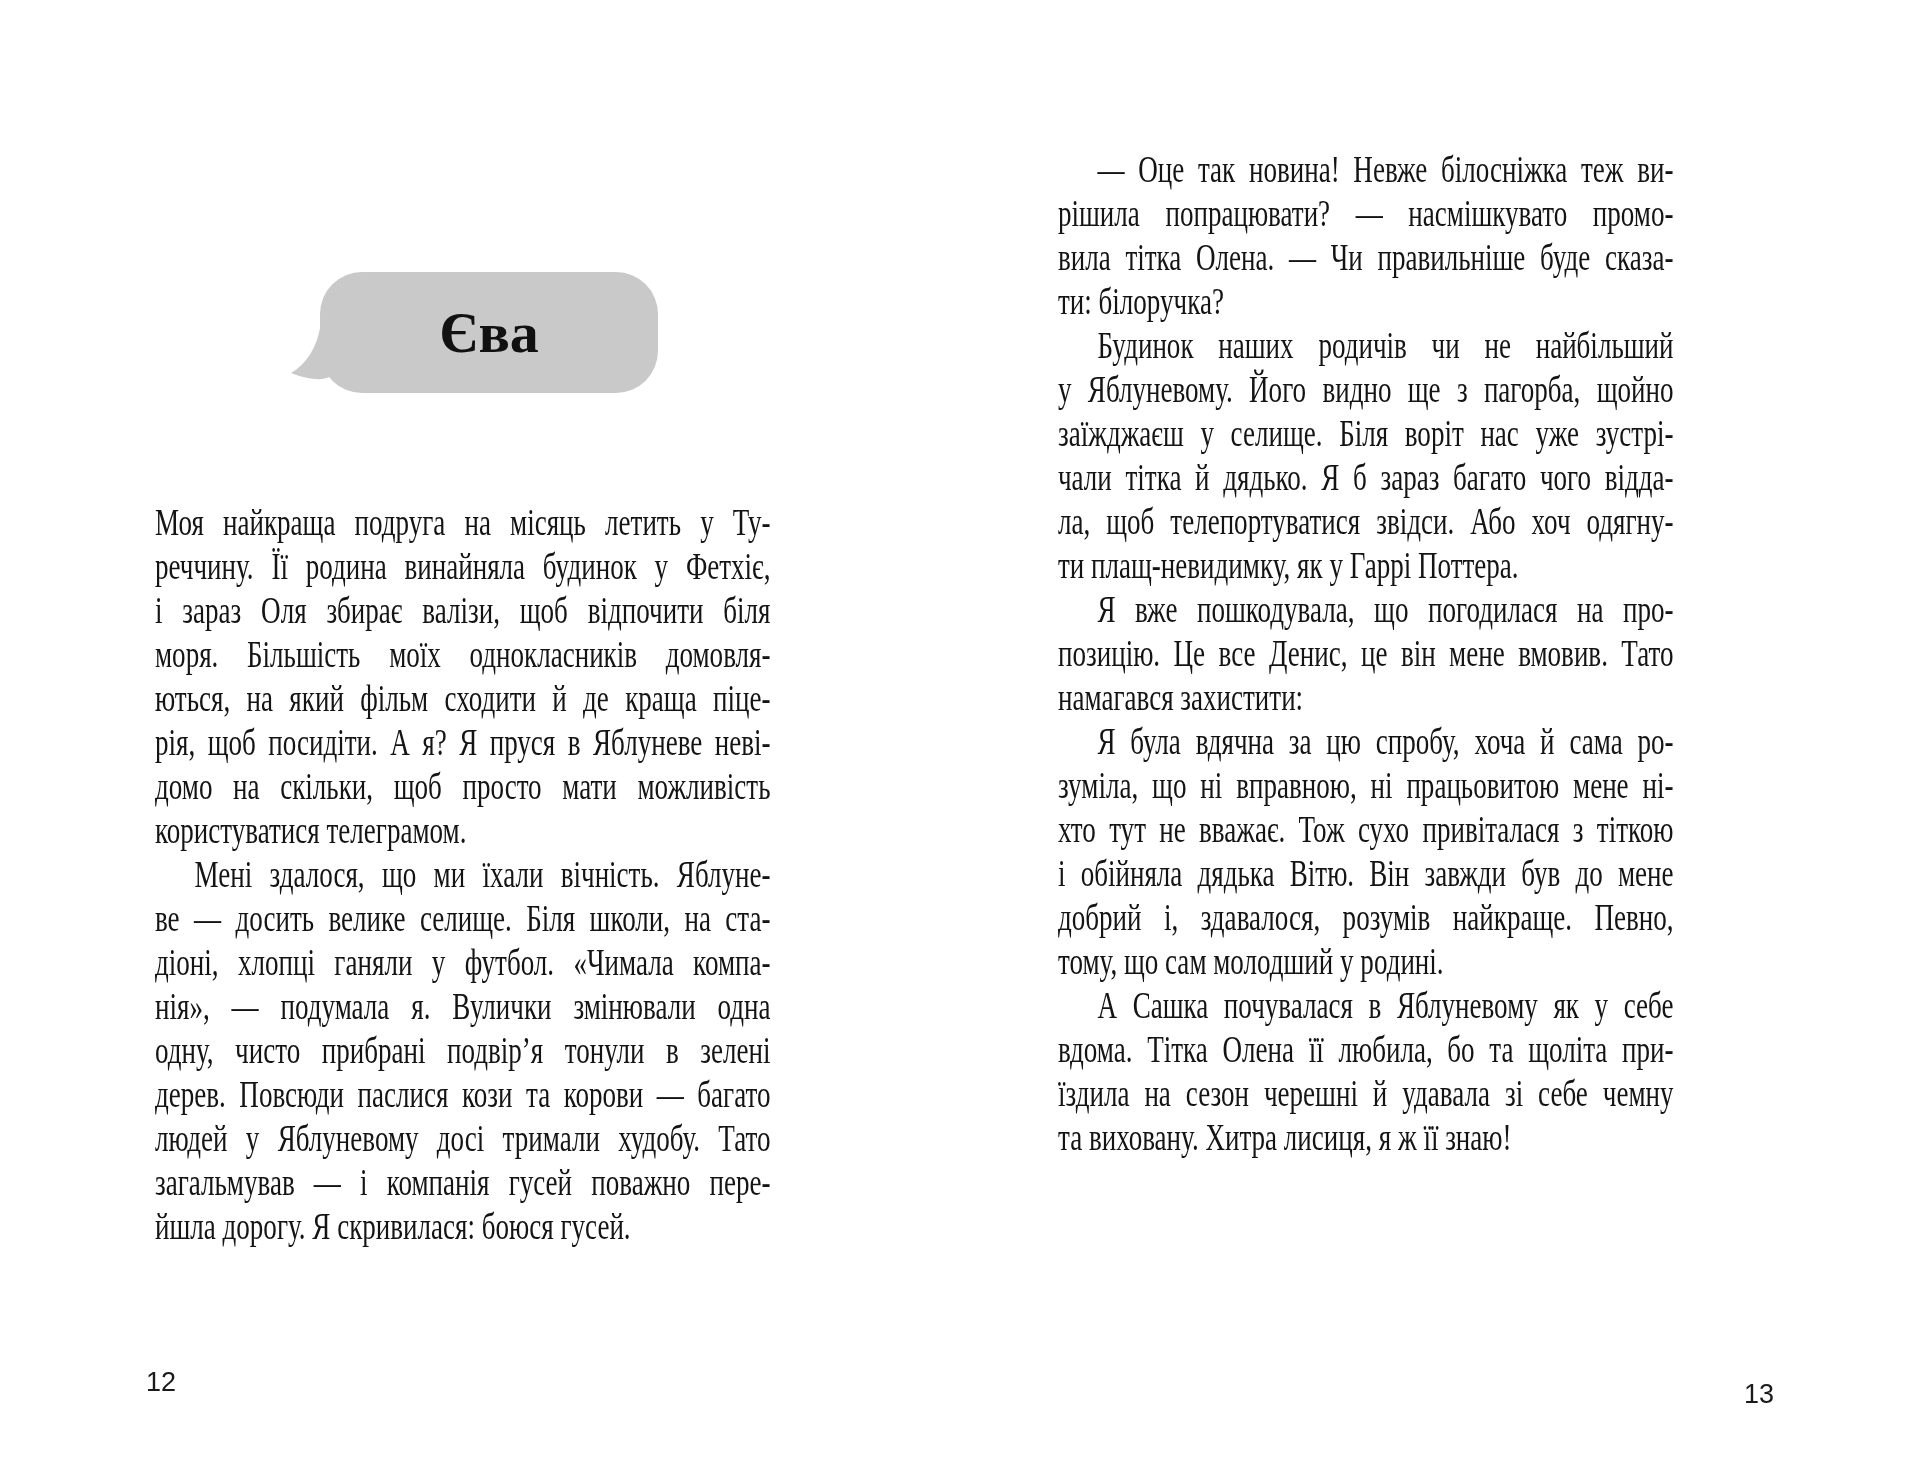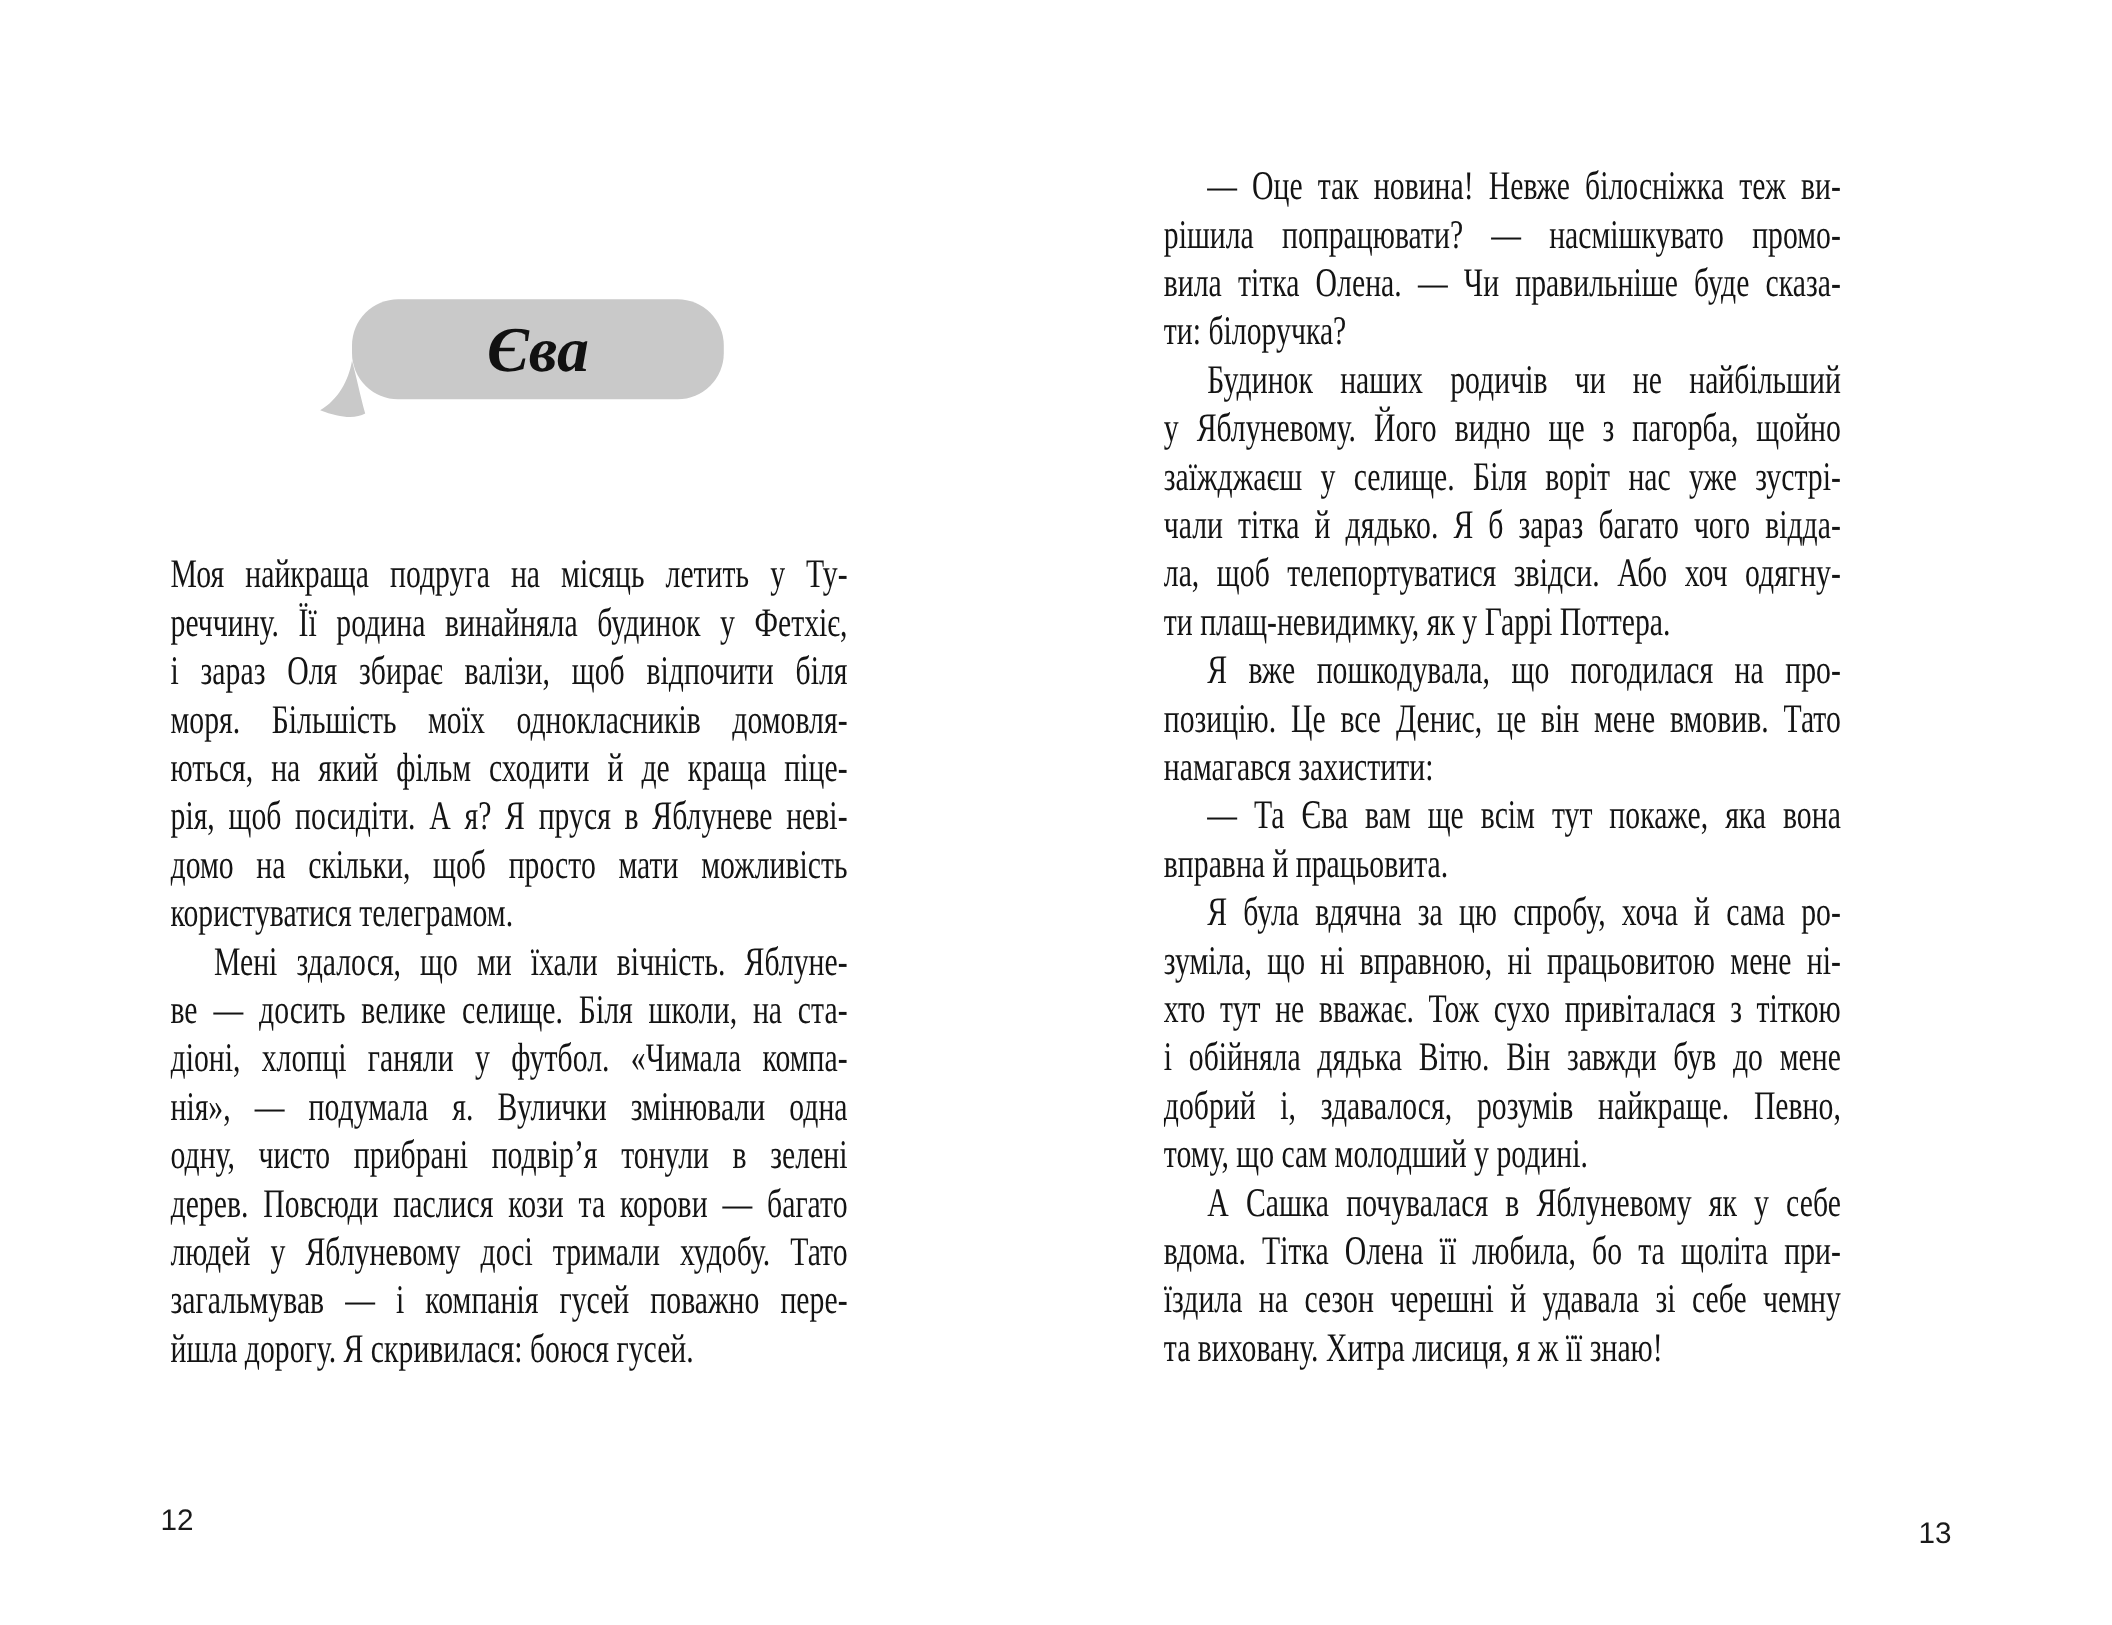--- a/index.html
+++ b/index.html
@@ -2,22 +2,22 @@
 <html lang="uk"><head>
 <meta charset="utf-8">
 <style>
   html,body{margin:0;padding:0;background:#ffffff;}
   .spread{
     position:relative;width:1920px;height:1477px;background:#ffffff;
     overflow:hidden;font-family:"Liberation Serif",serif;color:#141414;
   }
   
   .bubble{
-    position:absolute;left:320px;top:272px;width:338px;height:91px;
-    background:#c9c9c9;border-radius:42px;font-style:italic;
+    position:absolute;left:320px;top:272px;width:338px;height:121px;
+    background:#c9c9c9;border-radius:42px;
   }
   .tail{position:absolute;left:-29px;top:56px;width:42px;height:53px;}
   .title{
     margin:0;width:100%;height:100%;display:flex;align-items:center;justify-content:center;
     font-size:58px;font-weight:700;font-family:"Liberation Serif",serif;color:#111111;
   }
   
   .pbody{position:absolute;}
   .left-body{left:155px;top:501px;}
   .right-body{left:1058px;top:148px;}
@@ -92,24 +92,20 @@
           <div class="ln">чали тітка й дядько. Я б зараз багато чого відда-</div>
           <div class="ln">ла, щоб телепортуватися звідси. Або хоч одягну-</div>
           <div class="ln last">ти плащ-невидимку, як у Гаррі Поттера.</div>
         </div>
       <div class="para">
           <div class="ln ind">Я вже пошкодувала, що погодилася на про-</div>
           <div class="ln">позицію. Це все Денис, це він мене вмовив. Тато</div>
           <div class="ln last">намагався захистити:</div>
         </div>
       <div class="para">
-          <div class="ln ind">— Та Єва вам ще всім тут покаже, яка вона</div>
-          <div class="ln last">вправна й працьовита.</div>
-        </div>
-      <div class="para">
           <div class="ln ind">Я була вдячна за цю спробу, хоча й сама ро-</div>
           <div class="ln">зуміла, що ні вправною, ні працьовитою мене ні-</div>
           <div class="ln">хто тут не вважає. Тож сухо привіталася з тіткою</div>
           <div class="ln">і обійняла дядька Вітю. Він завжди був до мене</div>
           <div class="ln">добрий і, здавалося, розумів найкраще. Певно,</div>
           <div class="ln last">тому, що сам молодший у родині.</div>
         </div>
       <div class="para">
           <div class="ln ind">А Сашка почувалася в Яблуневому як у себе</div>
           <div class="ln">вдома. Тітка Олена її любила, бо та щоліта при-</div>

